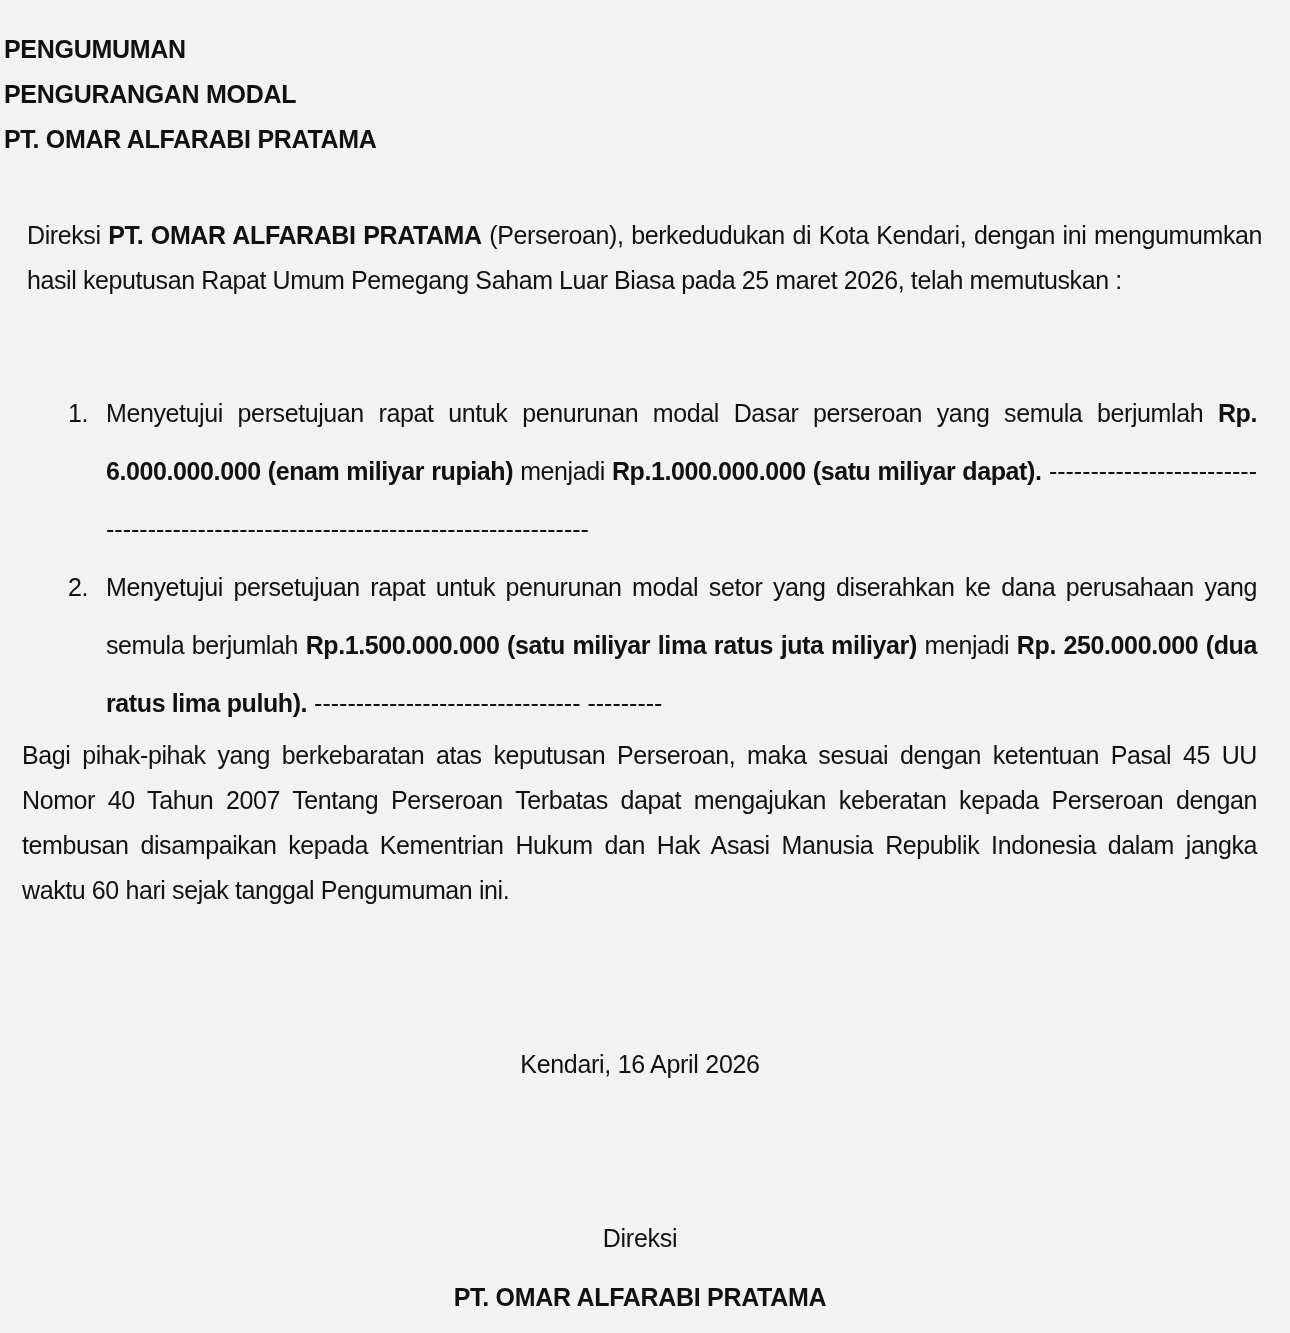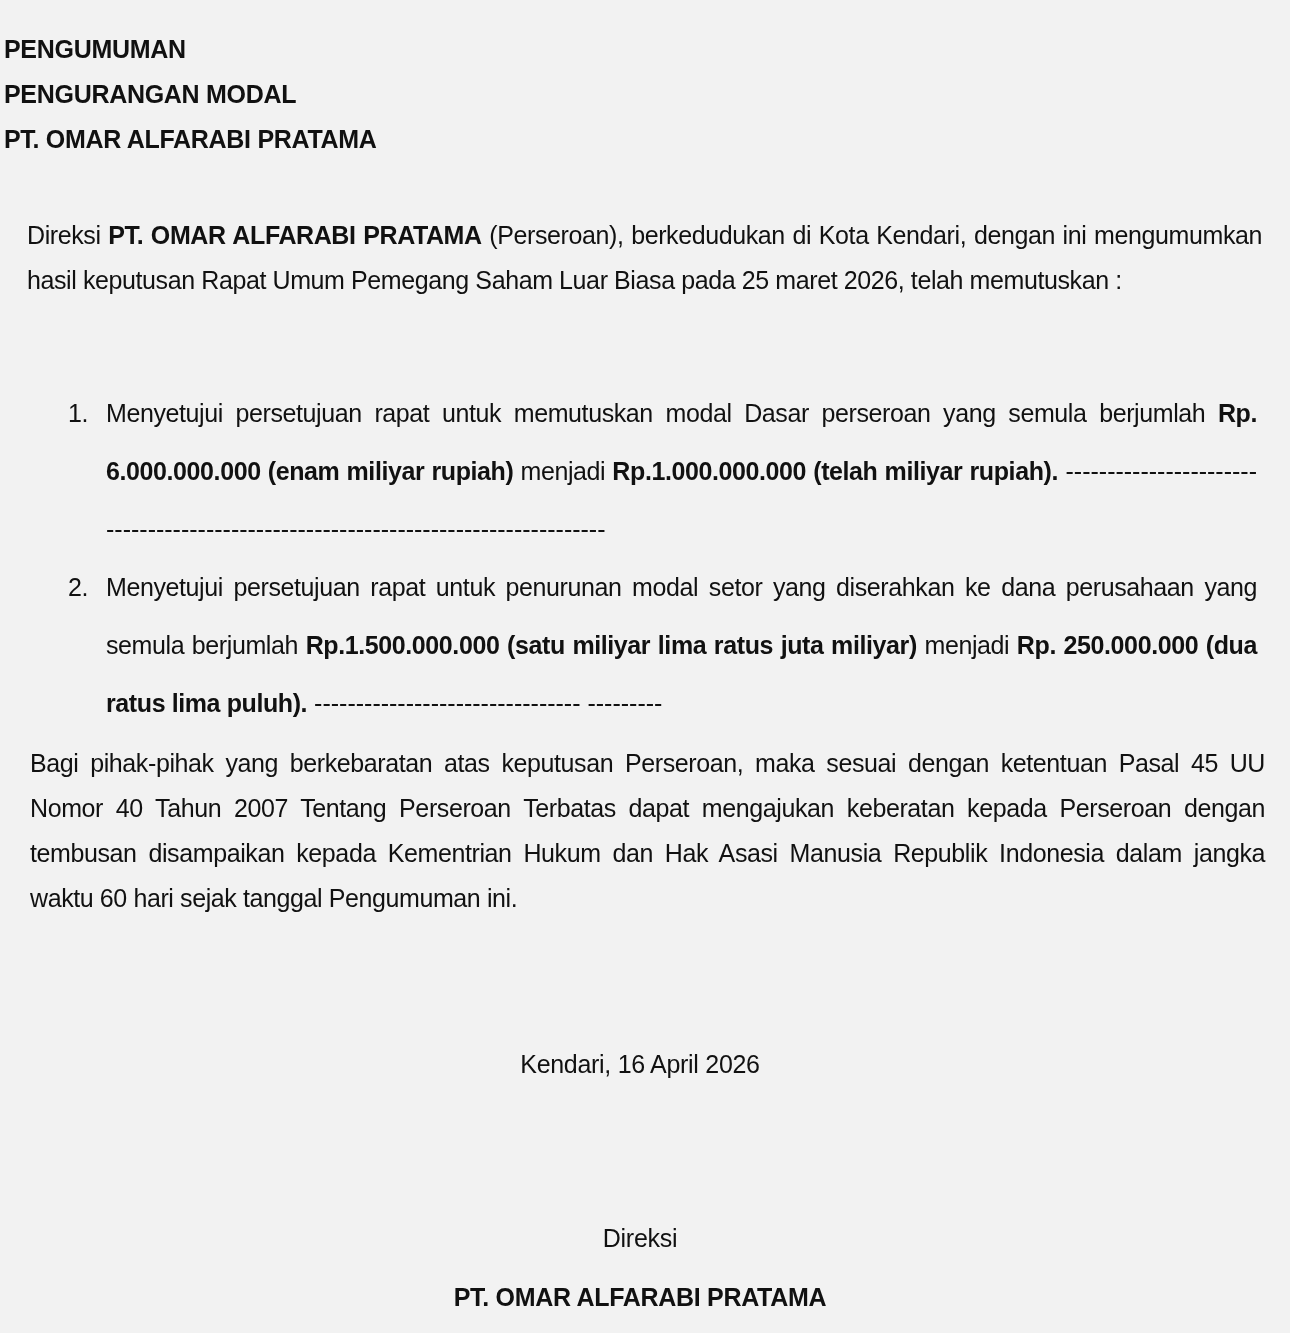--- a/index.html
+++ b/index.html
@@ -52,25 +52,25 @@
 <div>
 
   <div class="title t1">PENGUMUMAN</div>
   <div class="title t2">PENGURANGAN MODAL</div>
   <div class="title t3">PT. OMAR ALFARABI PRATAMA</div>
 
   <p class="para intro" style="margin:5px"><span>Direksi </span><b>PT. OMAR ALFARABI PRATAMA</b><span> (Perseroan), berkedudukan di Kota Kendari, dengan ini mengumumkan hasil keputusan Rapat Umum Pemegang Saham Luar Biasa pada 25 maret 2026, telah memutuskan :</span></p>
 
   <ol class="list">
     <li>
-      <span class="num">1.</span><span>Menyetujui persetujuan rapat untuk memutuskan modal Dasar perseroan yang semula berjumlah </span><b>Rp. 6.000.000.000 (enam miliyar rupiah)</b><span> menjadi </span><b>Rp.1.000.000.000 (telah miliyar rupiah).</b><span class="dash"> -----------------------------------------------------------------------------------</span>
+      <span class="num">1.</span><span>Menyetujui persetujuan rapat untuk penurunan modal Dasar perseroan yang semula berjumlah </span><b>Rp. 6.000.000.000 (enam miliyar rupiah)</b><span> menjadi </span><b>Rp.1.000.000.000 (satu miliyar dapat).</b><span class="dash"> -----------------------------------------------------------------------------------</span>
     </li>
     <li>
       <span class="num">2.</span><span>Menyetujui persetujuan rapat untuk penurunan modal setor yang diserahkan ke dana perusahaan yang semula berjumlah </span><b>Rp.1.500.000.000 (satu miliyar lima ratus juta miliyar)</b><span> menjadi </span><b>Rp. 250.000.000 (dua ratus lima puluh).</b><span class="dash"> -------------------------------- ---------</span>
     </li>
   </ol>
 
-  <p class="para closing" style="margin:8px">Bagi pihak-pihak yang berkebaratan atas keputusan Perseroan, maka sesuai dengan ketentuan Pasal 45 UU Nomor 40 Tahun 2007 Tentang Perseroan Terbatas dapat mengajukan keberatan kepada Perseroan dengan tembusan disampaikan kepada Kementrian Hukum dan Hak Asasi Manusia Republik Indonesia dalam jangka waktu 60 hari sejak tanggal Pengumuman ini.</p>
+  <p class="para closing" style="margin:0">Bagi pihak-pihak yang berkebaratan atas keputusan Perseroan, maka sesuai dengan ketentuan Pasal 45 UU Nomor 40 Tahun 2007 Tentang Perseroan Terbatas dapat mengajukan keberatan kepada Perseroan dengan tembusan disampaikan kepada Kementrian Hukum dan Hak Asasi Manusia Republik Indonesia dalam jangka waktu 60 hari sejak tanggal Pengumuman ini.</p>
 
   <div class="center place-date">Kendari, 16 April 2026</div>
   <div class="center signer">Direksi</div>
   <div class="center company">PT. OMAR ALFARABI PRATAMA</div>
 </div>
 
 </body></html>

